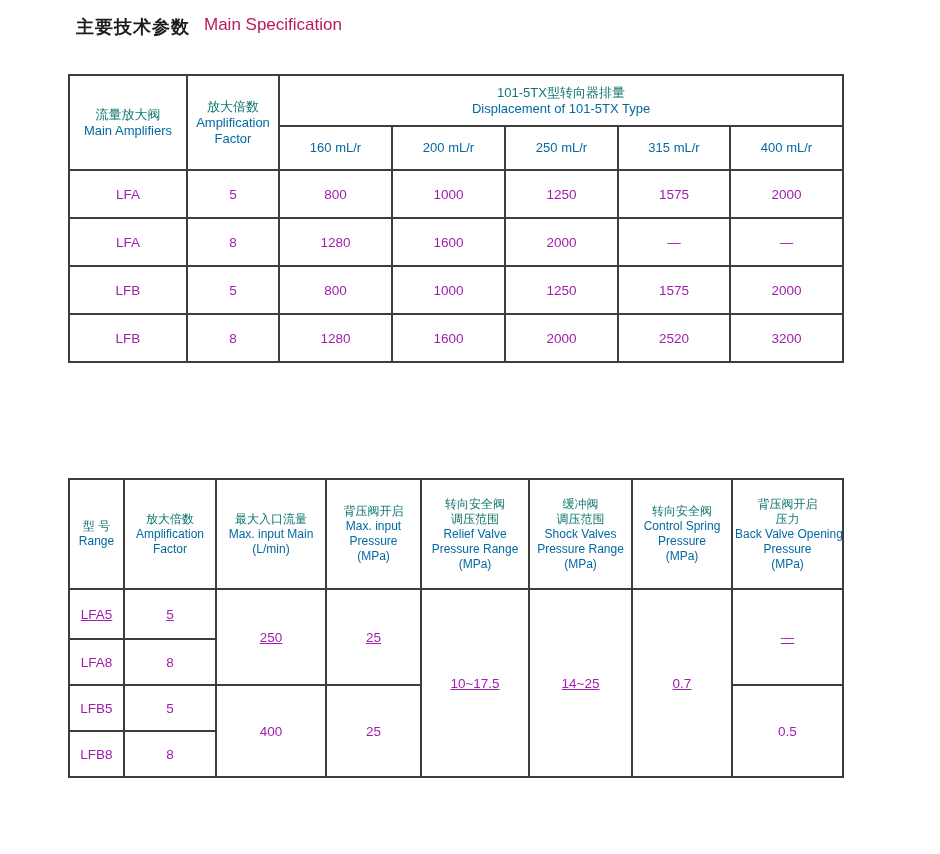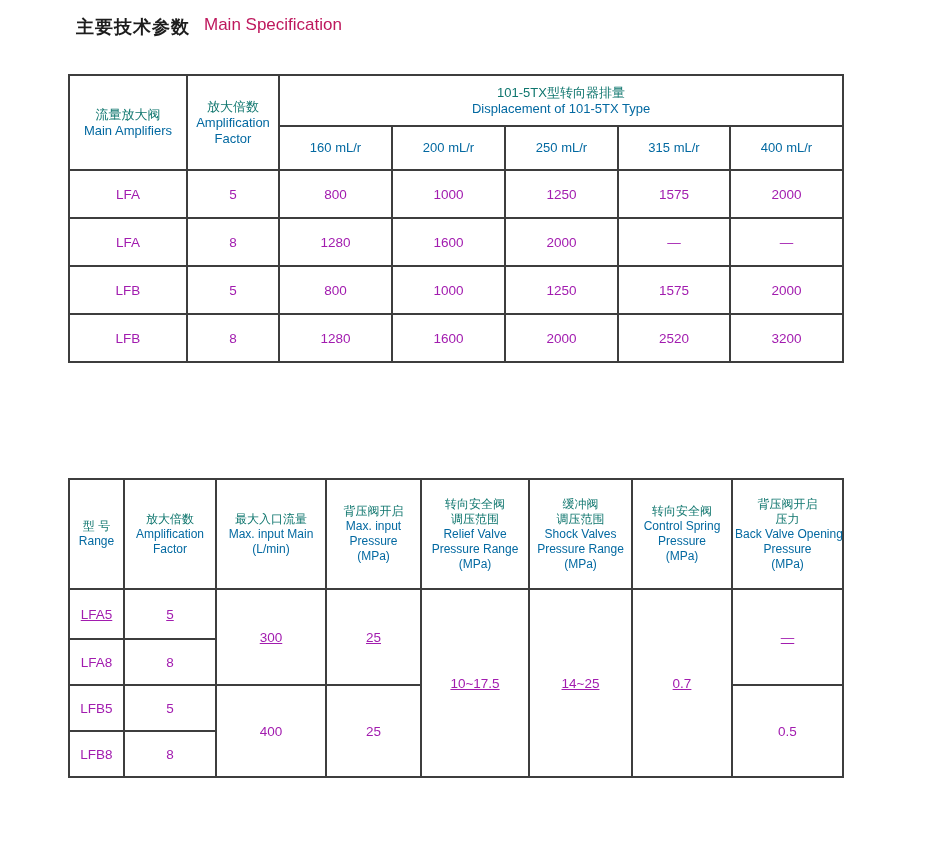--- a/index.html
+++ b/index.html
@@ -194,21 +194,21 @@
         <div class="zh">背压阀开启</div>
         <div class="zh">压力</div>
         <div class="en">Back Valve Opening</div>
         <div class="en">Pressure</div>
         <div class="en">(MPa)</div>
       </th>
     </tr>
     <tr class="row1">
       <td class="data">LFA5</td>
       <td class="data">5</td>
-      <td class="data" rowspan="2">300</td>
+      <td class="data" rowspan="2">250</td>
       <td class="data" rowspan="2">25</td>
       <td class="data" rowspan="4">10~17.5</td>
       <td class="data" rowspan="4">14~25</td>
       <td class="data" rowspan="4">0.7</td>
       <td class="data" rowspan="2">—</td>
     </tr>
     <tr class="rowN">
       <td class="data">LFA8</td>
       <td class="data">8</td>
     </tr>

